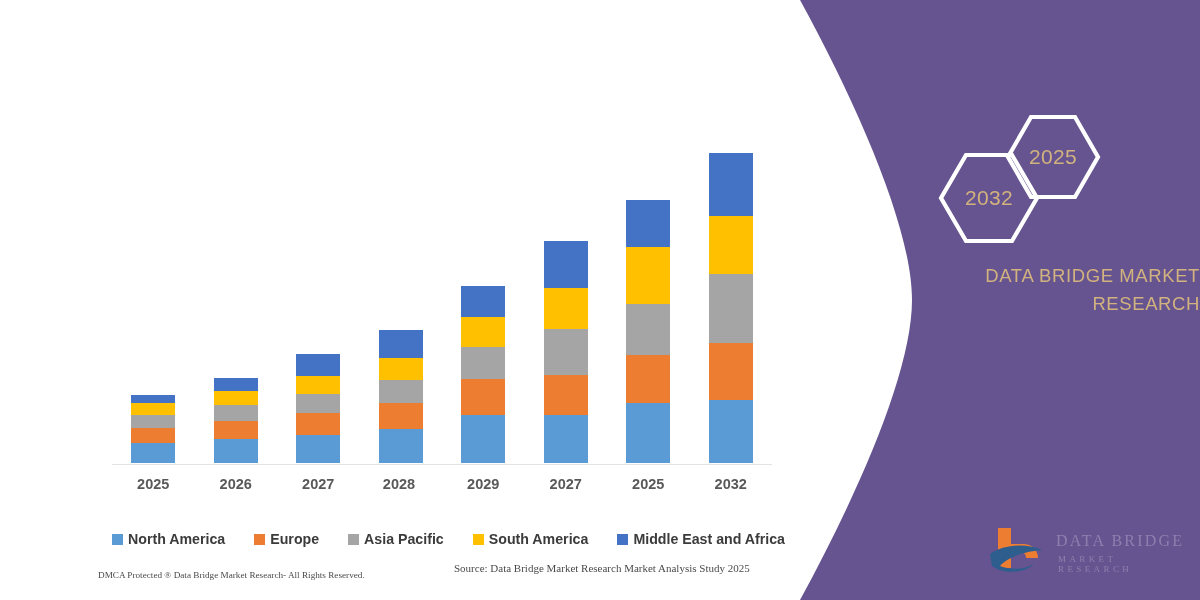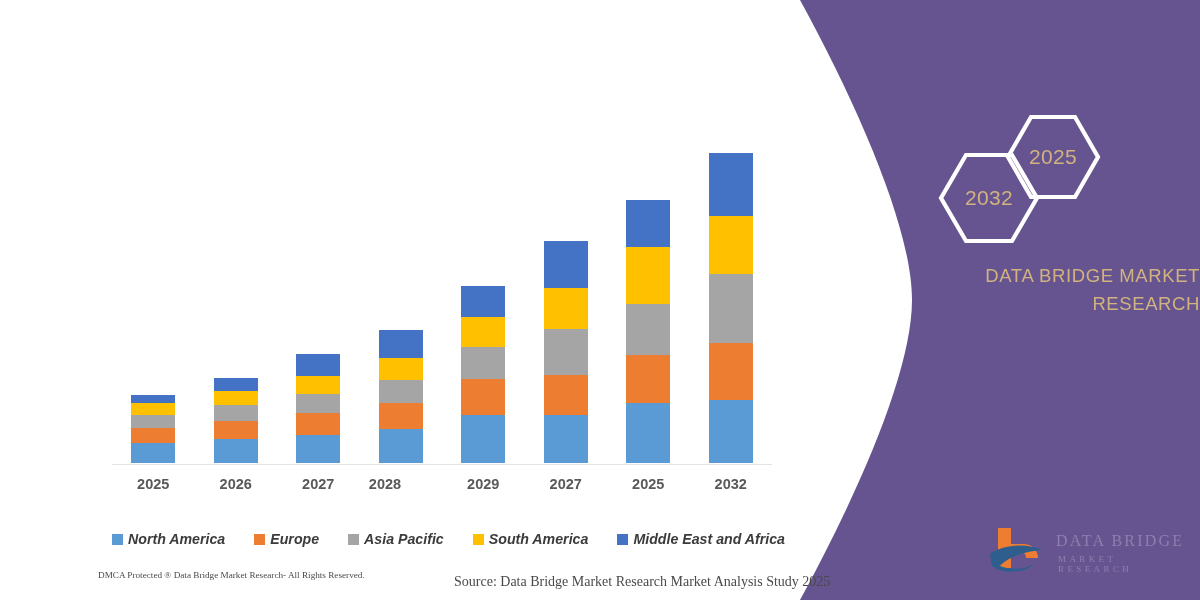--- a/index.html
+++ b/index.html
@@ -76,21 +76,20 @@
 
   #legend {
     position: absolute;
     left: 112px; top: 531px;
     width: 660px;
     display: flex;
     justify-content: space-between;
     align-items: center;
     gap: 29px;
     flex-wrap: nowrap;
-    font-style: italic;
   }
   .legend-item {
     display: flex;
     align-items: center;
     gap: 5px;
     white-space: nowrap;
   }
   .legend-swatch {
     width: 11px; height: 11px;
     flex: 0 0 auto;
@@ -104,22 +103,22 @@
   #footer-left {
     position: absolute;
     left: 98px; top: 570px;
     font-size: 9.2px;
     color: #4a4a4a;
     font-family: "Liberation Serif", serif;
     white-space: nowrap;
   }
   #footer-right {
     position: absolute;
-    left: 454px; top: 574px;
-    font-size: 14px;
+    left: 454px; top: 562px;
+    font-size: 11px;
     color: #4a4a4a;
     font-family: "Liberation Serif", serif;
     white-space: nowrap;
   }
 
   
   #panel-heading {
     position: absolute;
     right: 26px; top: 6px;
     width: 360px;
@@ -253,21 +252,21 @@
         <div class="seg" style="background: rgb(237, 125, 49); height: 57px;"></div>
         <div class="seg" style="background: rgb(91, 155, 213); height: 63px;"></div>
       </div>
     </div>
   <div id="baseline"></div>
 
   <div id="x-axis">
       <div class="x-tick" style="left: 6.25px;">2025</div>
       <div class="x-tick" style="left: 88.75px;">2026</div>
       <div class="x-tick" style="left: 171.25px;">2027</div>
-      <div class="x-tick" style="left: 238px;">2028</div>
+      <div class="x-tick" style="left: 252px;">2028</div>
       <div class="x-tick" style="left: 336.25px;">2029</div>
       <div class="x-tick" style="left: 418.75px;">2027</div>
       <div class="x-tick" style="left: 501.25px;">2025</div>
       <div class="x-tick" style="left: 583.75px;">2032</div>
     </div>
 
   <div id="legend">
       <div class="legend-item">
         <span class="legend-swatch" style="background: rgb(91, 155, 213);"></span>
         <span class="legend-label">North America</span>

